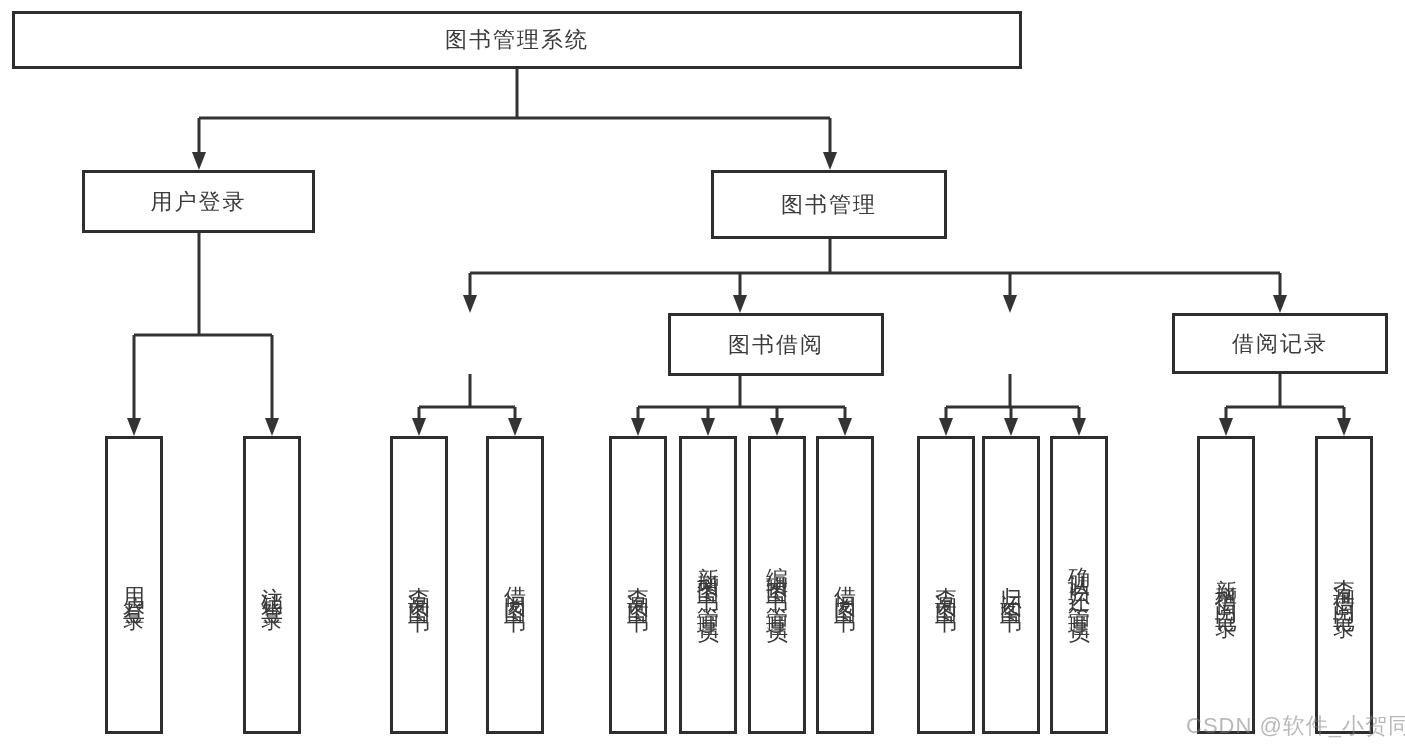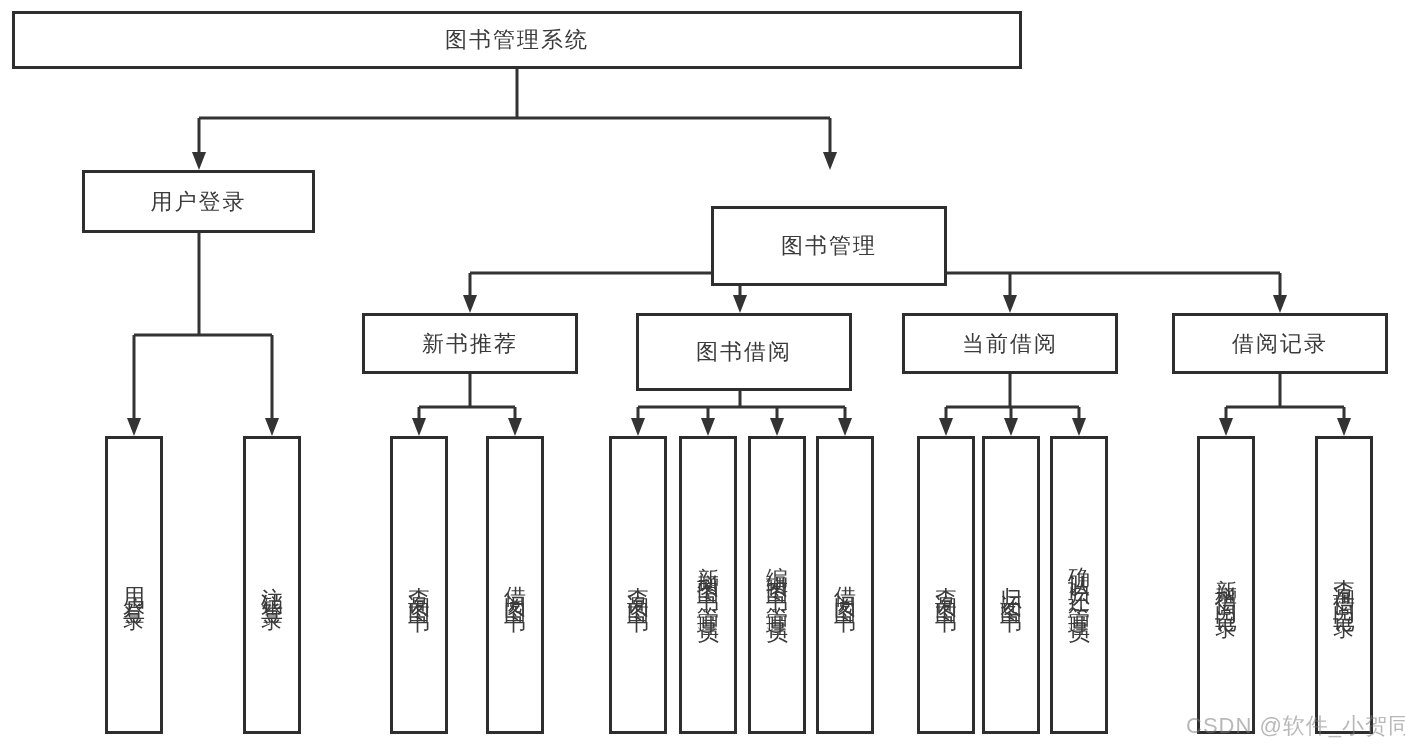--- a/index.html
+++ b/index.html
@@ -101,32 +101,26 @@
     </g>
   </svg>
 
   <div class="box h" style="left:12px; top:11px; width:1010px; height:58px;">
     <span>图书管理系统</span>
   </div>
 
   <div class="box h" style="left:82px; top:170px; width:233px; height:63px;">
     <span>用户登录</span>
   </div>
-  <div class="box h" style="left:711px; top:170px; width:236px; height:80px;margin-top:36px;">
+  <div class="box h" style="left:711px; top:170px; width:236px; height:69px;">
     <span>图书管理</span>
   </div>
 
-  <div class="box h" style="left:362px; top:313px; width:216px; height:61px;">
-    <span>新书推荐</span>
-  </div>
-  <div class="box h" style="left:636px; top:313px; width:216px; height:78px;">
+  <div class="box h" style="left:668px; top:313px; width:216px; height:63px;">
     <span>图书借阅</span>
-  </div>
-  <div class="box h" style="left:902px; top:313px; width:216px; height:61px;">
-    <span>当前借阅</span>
   </div>
   <div class="box h" style="left:1172px; top:313px; width:216px; height:61px;">
     <span>借阅记录</span>
   </div>
 
   <div class="box v" style="left:105px;">
     <span class="vtext">用户登录</span>
   </div>
   <div class="box v" style="left:243px;">
     <span class="vtext">注销登录</span>

